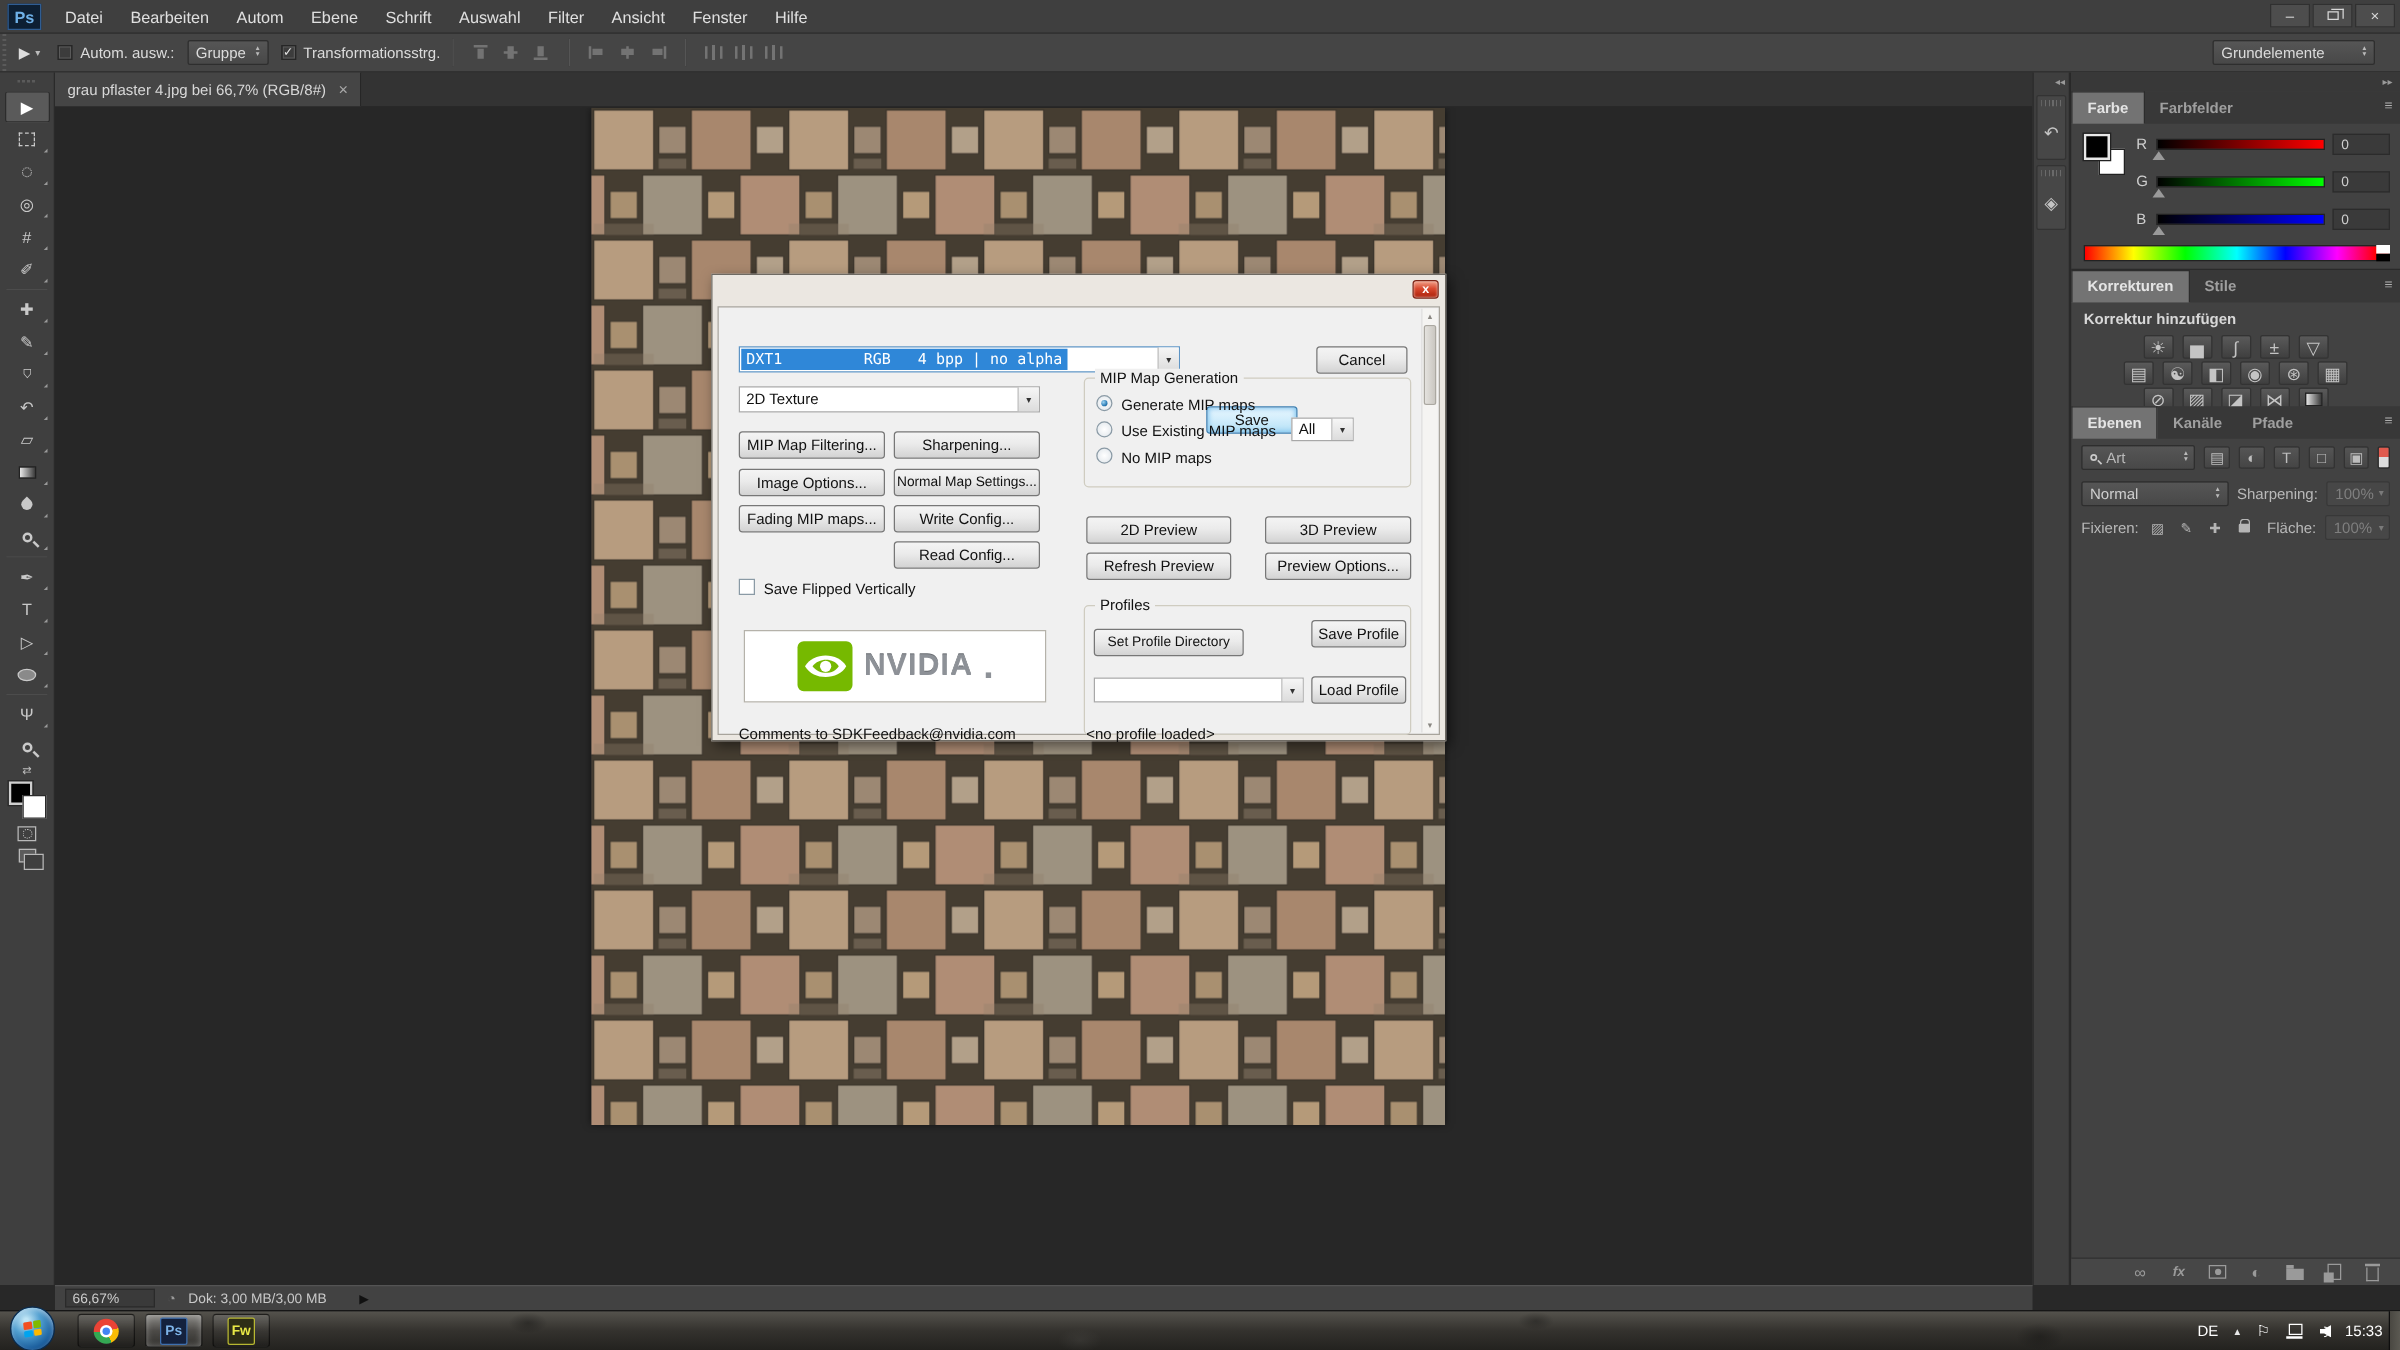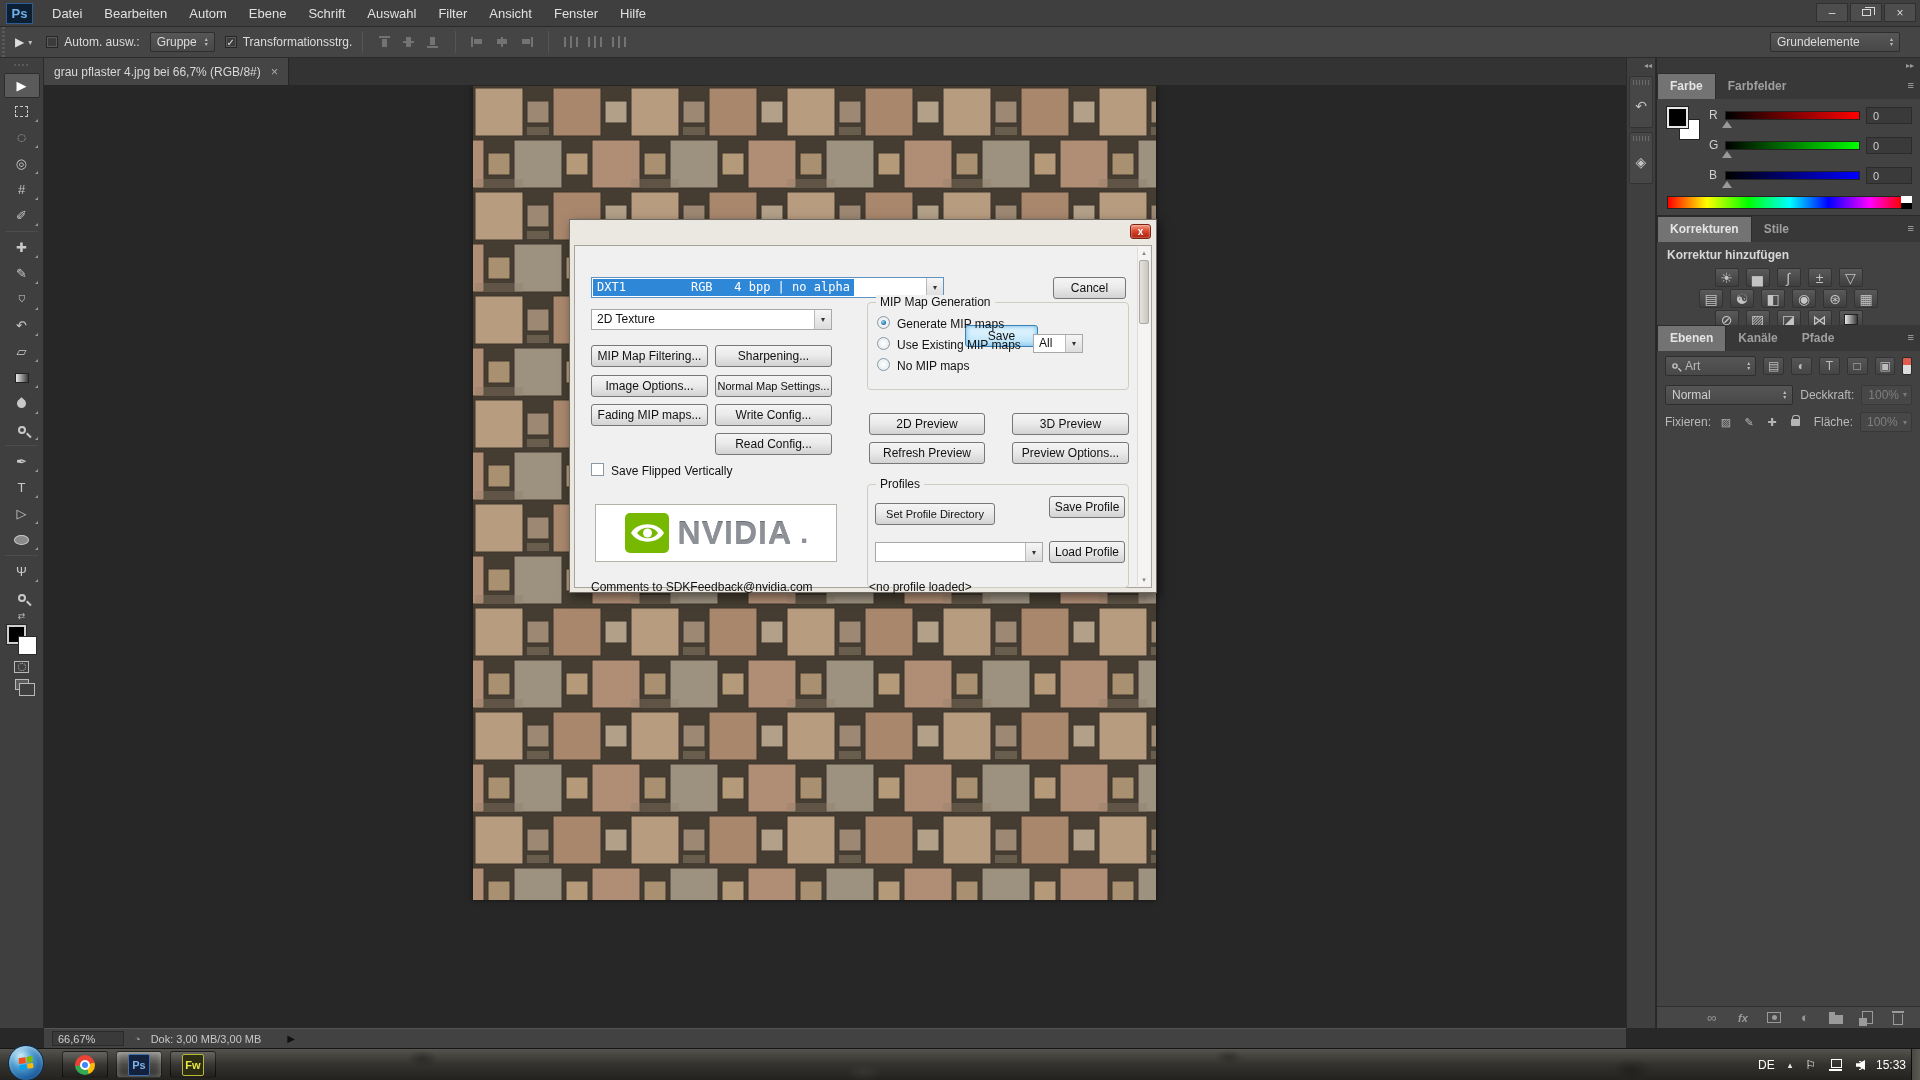--- a/index.html
+++ b/index.html
@@ -219,21 +219,21 @@
   .groupbox { position:absolute; border:1px solid #cfccc0; border-radius:4px; }
   .legend { position:absolute; top:-8px; left:8px; background:#f0f0f0; padding:0 4px; font-size:12px; }
   .radio { position:absolute; width:13px; height:13px; border-radius:50%; border:1px solid #8a9aa5;
     background:radial-gradient(#fff,#dfe5ea); }
   .radio.on::after { content:""; position:absolute; inset:3px; border-radius:50%;
     background:radial-gradient(circle at 35% 35%, #9ed4f2, #2f7fb8 60%, #17486b); }
   .dlbl { position:absolute; font-size:12px; color:#111; white-space:nowrap; }
   .wincheck { position:absolute; width:13px; height:13px; background:#fff; border:1px solid #8a9aa5; }
   .nvbox { position:absolute; left:20px; top:258px; width:242px; height:58px; background:#fff;
     border:1px solid #b5b2aa; display:flex; align-items:center; justify-content:center; gap:8px; }
-  .nv-text { font-size:32px; font-weight:bold; color:#8d9197; letter-spacing:1px;
+  .nv-text { font-size:24px; font-weight:bold; color:#8d9197; letter-spacing:1px;
     text-shadow:0 1px 0 #fff, 0 -1px 0 #6a6e73; }
   .nv-dot { color:#8d9197; font-size:30px; font-weight:bold; }
 
   
   .taskbar { position:absolute; left:0; top:1048px; width:1920px; height:32px; z-index:60;
     background:
       radial-gradient(26px 14px at 22% 30%, rgba(0,0,0,.30), transparent 60%),
       radial-gradient(30px 16px at 45% 75%, rgba(255,255,255,.05), transparent 60%),
       radial-gradient(24px 12px at 64% 25%, rgba(0,0,0,.28), transparent 60%),
       radial-gradient(32px 18px at 85% 65%, rgba(0,0,0,.26), transparent 60%),
@@ -581,21 +581,21 @@
         <span class="lp-toggle"></span>
       </div>
       <div class="lp-row">
         <span class="lp-blend">
           <span>Normal</span>
           <span class="spin">
               <span>▴</span>
               <span>▾</span>
             </span>
         </span>
-        <span>Deckkraft:</span>
+        <span>Sharpening:</span>
         <span class="lp-valbox">
           <span>100%</span>
           <span class="c">▾</span>
         </span>
       </div>
       <div class="lp-row" style="height:26px">
         <span>Fixieren:</span>
         <span class="lock-ico">▨</span>
         <span class="lock-ico">✎</span>
         <span class="lock-ico">✚</span>

